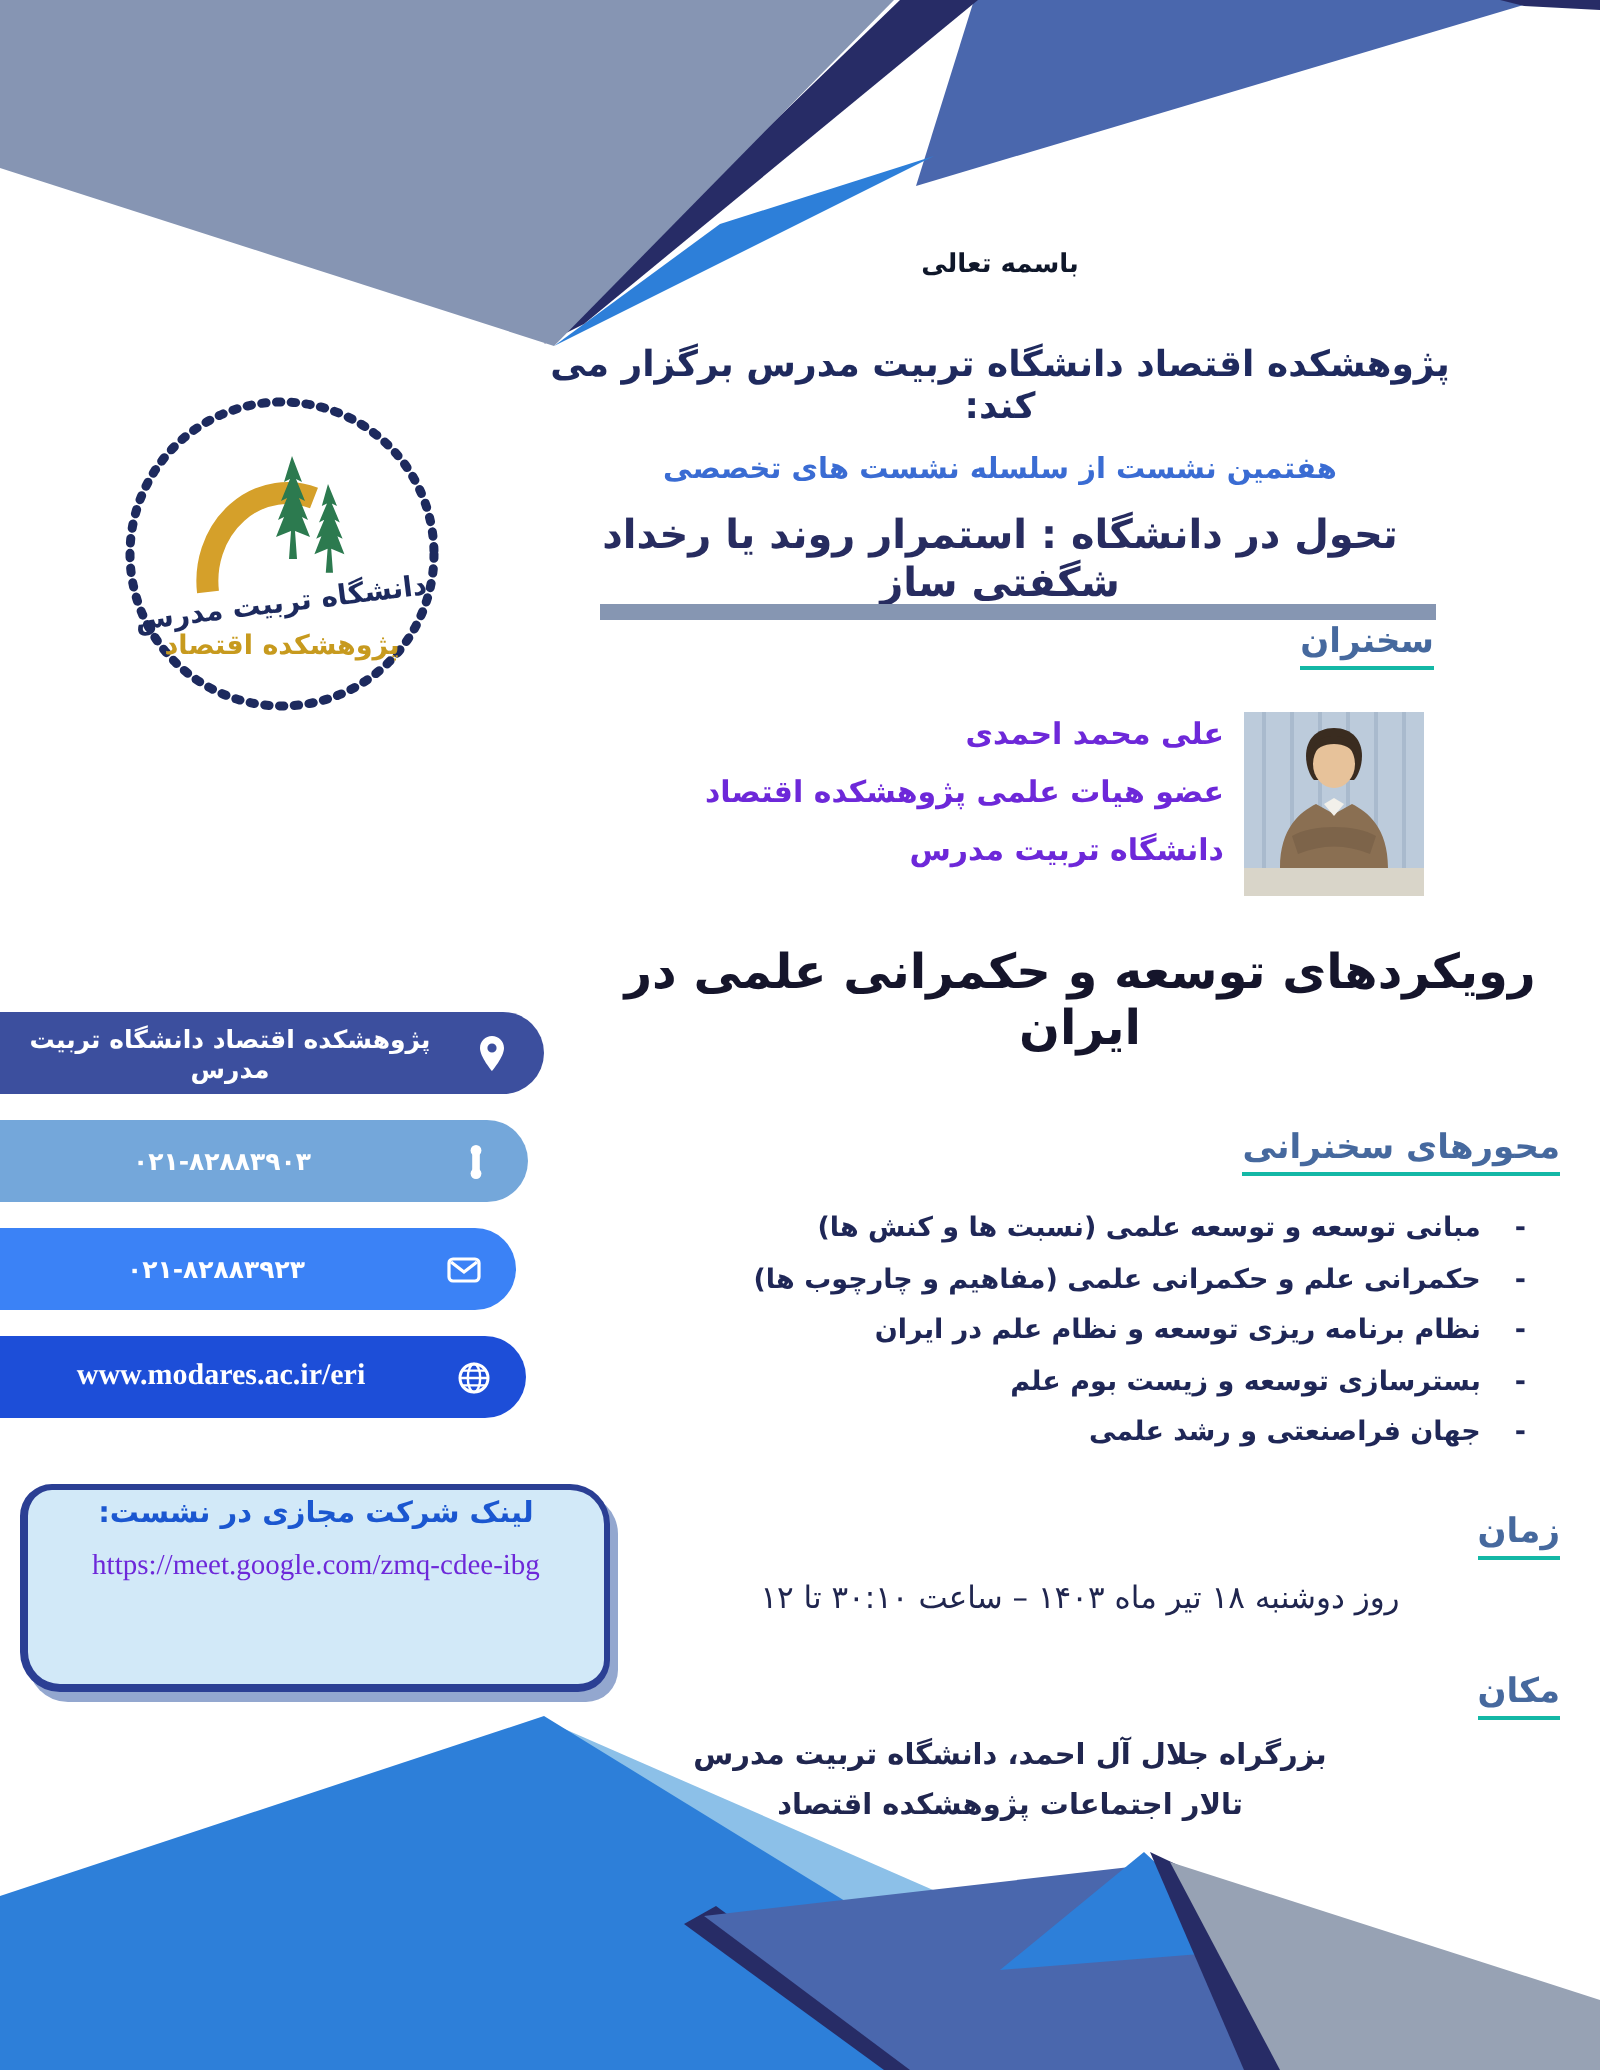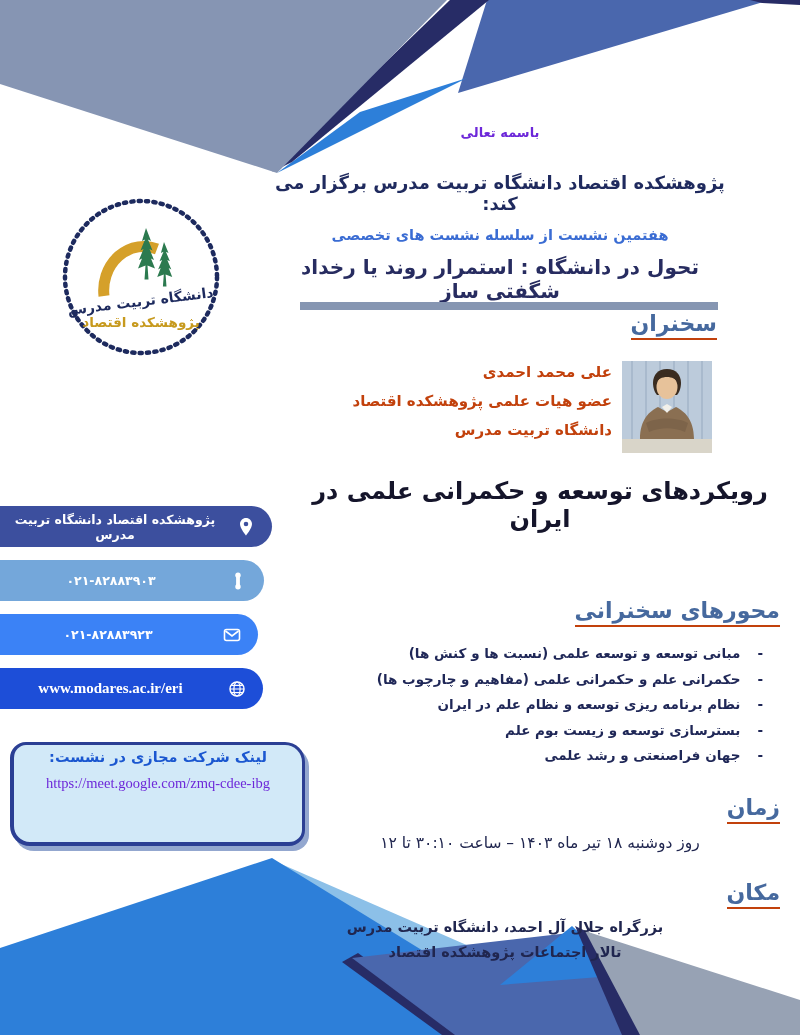--- a/index.html
+++ b/index.html
@@ -12,56 +12,56 @@
   .abs{position:absolute;}
 
   
   #top-decor{left:0;top:0;width:800px;height:180px;}
   #bottom-decor{left:0;bottom:0;width:800px;height:180px;}
 
   
   .header-block{
     left:263px;top:125px;width:474px;text-align:center;direction:rtl;
   }
-  .bismillah{font-size:13px;color:#6d28d9;margin:0 0 32px 0;font-weight:bold;text-align:center;}
+  .bismillah{font-size:13px;color:#0f172a;margin:0 0 32px 0;font-weight:bold;text-align:center;}
   .hdr1{font-size:18px;font-weight:bold;color:#1f2a5e;margin:0 0 13px 0;}
   .hdr2{font-size:14.5px;font-weight:bold;color:#3a6cd3;margin:0 0 12px 0;}
   .hdr3{font-size:20px;font-weight:bold;color:#272c60;margin:0;}
 
   .slate-bar{left:300px;top:302px;width:418px;height:8px;background:#8696b2;}
 
   
   .logo-wrap{left:60px;top:196px;width:162px;height:162px;}
 
   
   .main-col{
     left:300px;top:311px;width:480px;direction:rtl;text-align:right;
     color:#1f2757;
   }
   .sec-head{
     display:inline-block;
-    font-size:22px;font-weight:bold;color:#46699e;
-    border-bottom:2px solid #c2410c;padding-bottom:2px;margin:0;
+    font-size:17px;font-weight:bold;color:#46699e;
+    border-bottom:2px solid #14b8a6;padding-bottom:2px;margin:0;
   }
   .head-row{text-align:right;}
   .speaker-head-row{margin-left:0;margin-right:63px;}
   .speaker-row{
     margin-top:21px;height:92px;position:relative;
   }
   .speaker-photo{
     position:absolute;right:68px;top:0;width:90px;height:92px;overflow:hidden;
   }
   .speaker-lines{
     position:absolute;right:168px;top:2px;text-align:right;
   }
-  .speaker-lines p{margin:0 0 11px 0;font-size:15px;font-weight:bold;color:#c2410c;}
+  .speaker-lines p{margin:0 0 11px 0;font-size:15px;font-weight:bold;color:#6d28d9;}
   .talk-title{
     margin-top:24px;text-align:center;font-size:24px;font-weight:bold;color:#15152b;
   }
-  .topics-head-row{margin-top:65px;}
+  .topics-head-row{margin-top:36px;}
   .topics-list{
     list-style:none;margin:14px 17px 0 0;padding:0;
   }
   .topics-list li{
     display:flex;flex-direction:row;gap:17px;
     font-size:13.5px;font-weight:bold;color:#1f2757;line-height:25.5px;
   }
   .time-head-row{margin-top:26px;}
   .time-text{margin:10px 0 0 0;text-align:center;font-size:15.5px;font-weight:normal;color:#20264f;}
   .place-head-row{margin-top:28px;}

